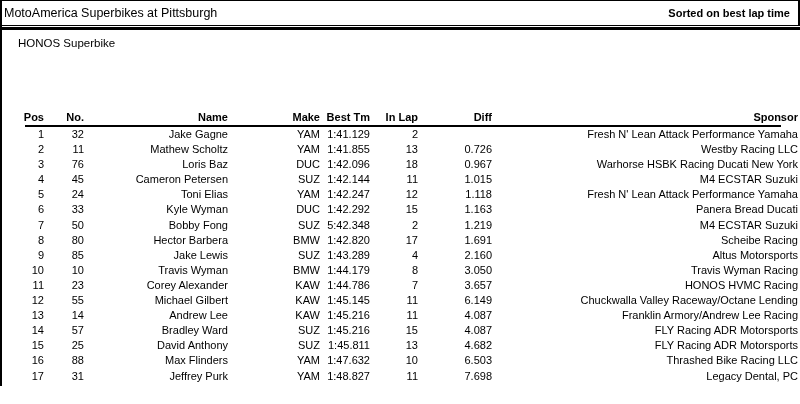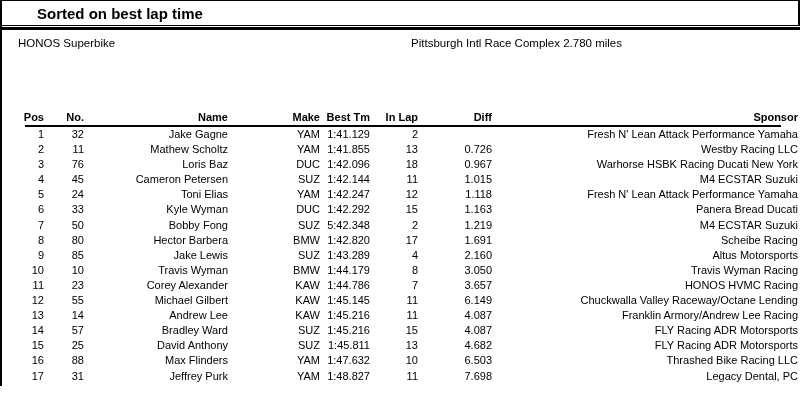--- a/index.html
+++ b/index.html
@@ -20,21 +20,21 @@
     height: 26px;
     box-sizing: border-box;
     border-top: 1.5px solid #000;
     border-bottom: 1px solid #000;
     border-right: 2px solid #000;
     display: flex;
     justify-content: space-between;
     align-items: center;
   }
   .report-title { font-size: 12.5px; padding-left: 4px; white-space: nowrap; }
-  .sort-label { font-size: 15px; font-weight: bold; padding-right: 8px; white-space: nowrap; margin-left: 37px; }
+  .sort-label { font-size: 11px; font-weight: bold; padding-right: 8px; white-space: nowrap; margin-left: 37px; }
 
   .thick-rule {
     position: absolute;
     top: 27px; left: 0;
     width: 800px; height: 3px;
     background: #000;
   }
   .left-border {
     position: absolute;
     top: 0; left: 0;
@@ -84,29 +84,29 @@
     width: 756px; height: 2px;
     background: #000;
   }
 </style>
 </head>
 <body>
 
 <div class="page">
 
   <div class="top-band">
+    <span class="report-title">MotoAmerica Superbikes at Pittsburgh</span>
     <span class="sort-label">Sorted on best lap time</span>
   </div>
   <div class="thick-rule"></div>
   <div class="left-border"></div>
 
   <div class="info">
     <div class="info-row">
       <span class="info-left">HONOS Superbike</span>
-      <span class="info-right">Pittsburgh Intl Race Complex 2.780 miles</span>
     </div>
   </div>
 
   <div class="results">
     <table>
       <colgroup>
         <col style="width:46px">
           <col style="width:40px">
           <col style="width:144px">
         <col style="width:92px">

